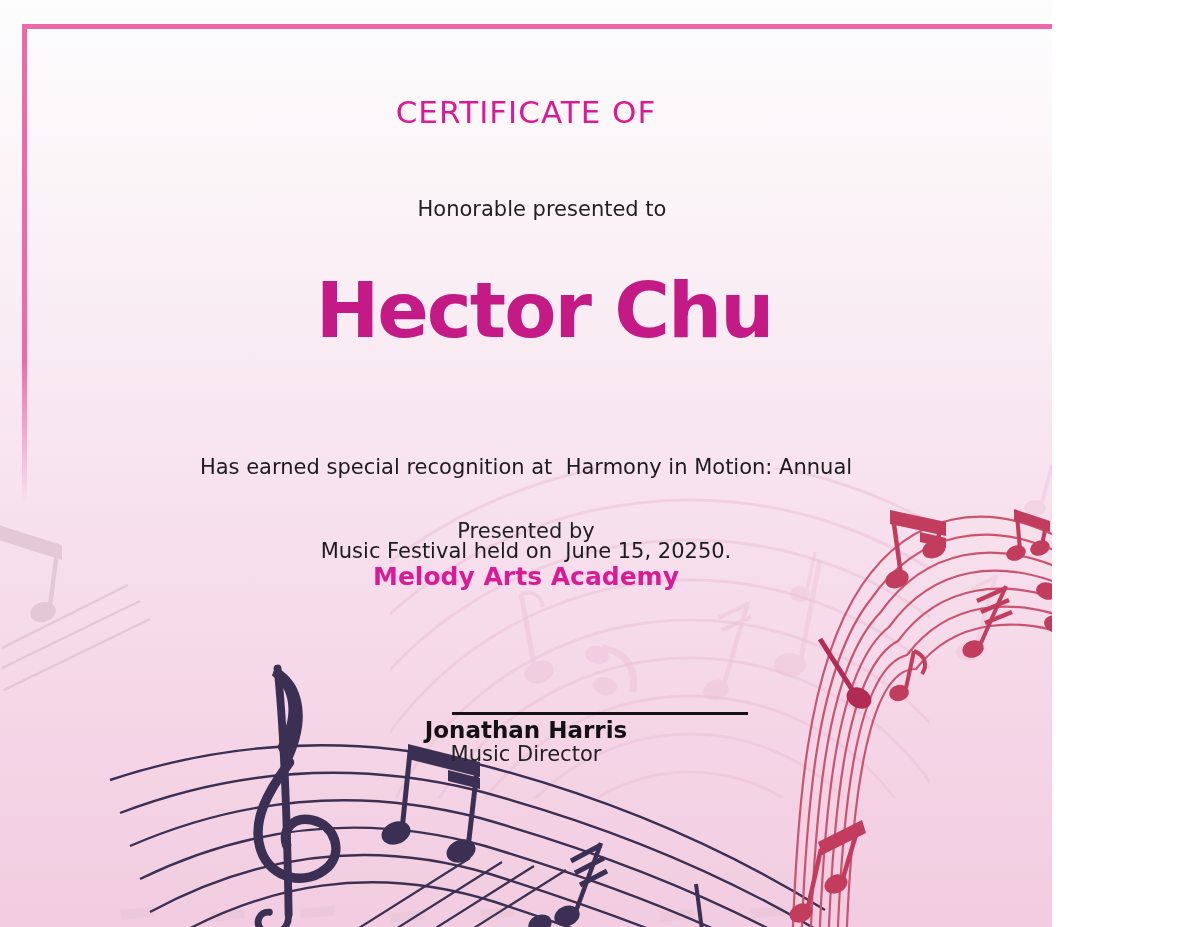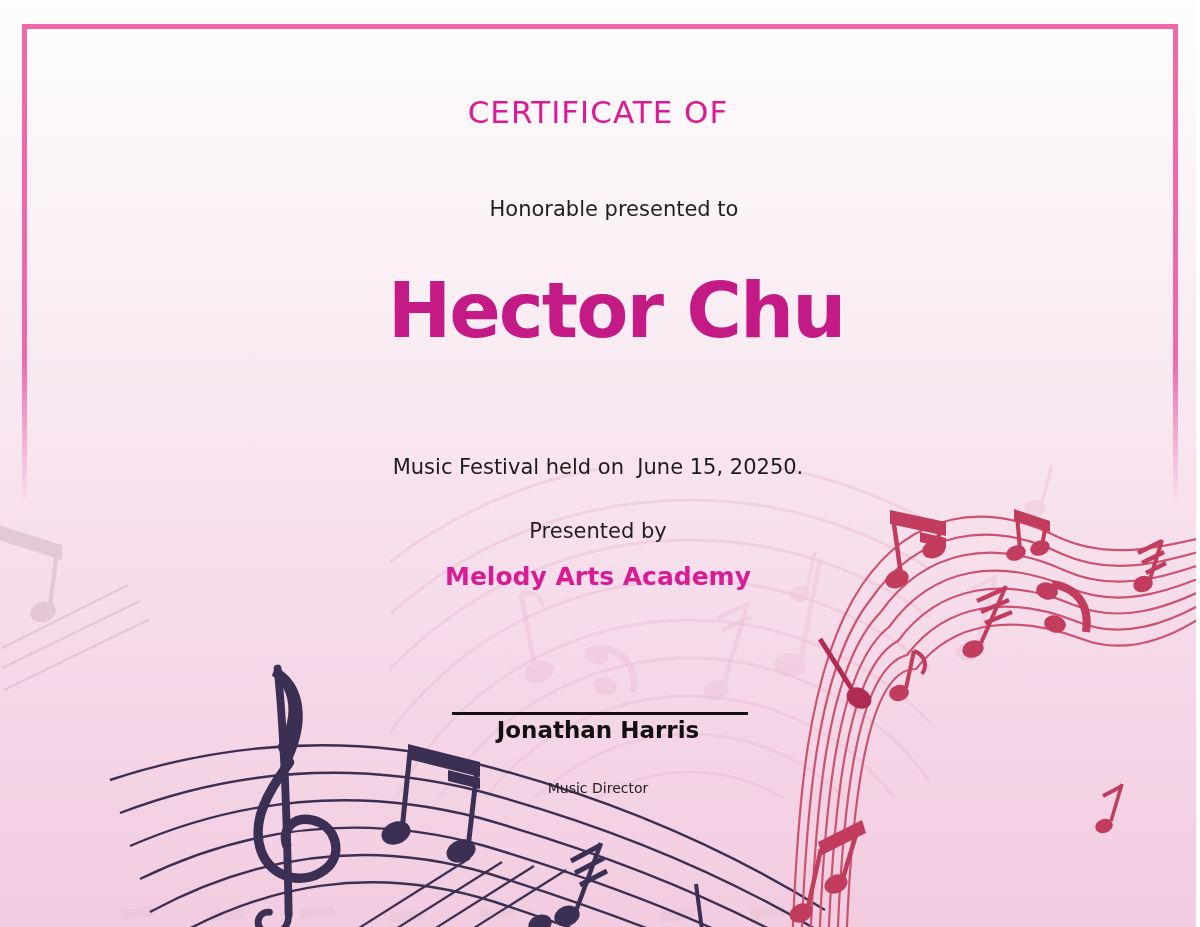--- a/index.html
+++ b/index.html
@@ -12,21 +12,21 @@
     --staff_red:#cc5370;
     --watermark_pink:#ecc3d8;
     --watermark_gray:#dfc3d2;
     --text_dark:#1d1b1c;
     --bg_top:#fdfdfe;
     --bg_bottom:#f2cce0;
   }
   html,body{margin:0;padding:0;}
   body{font-family:"DejaVu Sans","Liberation Sans",sans-serif;background:#fff;}
   .cert{
-    position:relative;width:1196px;height:927px;overflow:hidden;
+    position:relative;width:1052px;height:927px;overflow:hidden;
     background:linear-gradient(180deg,var(--bg_top) 0%,#fbf5f8 18%,#f9ecf3 36%,#f7e1ed 55%,#f5d7e8 75%,var(--bg_bottom) 100%);
   }
   .deco{position:absolute;inset:0;pointer-events:none;}
   .navy-stroke{stroke:var(--navy);fill:none;}
   .navy-fill{fill:var(--navy);}
   .red-stroke{stroke:var(--note_red);fill:none;}
   .red-fill{fill:var(--note_red);}
   .reddark-fill{fill:var(--note_red_dark);}
   .reddark-stroke{stroke:var(--note_red_dark);fill:none;}
   .staffred{stroke:var(--staff_red);fill:none;}
@@ -43,21 +43,21 @@
   .txt{position:absolute;left:0;right:0;text-align:center;color:var(--text_dark);}
   .kicker{top:94px;font-size:31px;letter-spacing:1px;color:var(--accent_magenta);font-weight:500;}
   .title{top:133px;font-size:30px;font-weight:800;letter-spacing:5px;color:#141114;}
   .presented-line{top:197px;font-size:21px;color:#232023;padding-left:32px;}
   .recipient{top:266px;font-size:76px;font-weight:800;letter-spacing:-2px;color:var(--name_magenta);margin-left:36px;}
   .body-copy{top:397px;font-size:21px;line-height:28px;color:var(--text_dark);white-space:pre-wrap;}
   .presented-by{top:507px;font-size:21px;color:#232023;margin-top:12px;}
   .organization{top:562px;font-size:25px;font-weight:800;color:var(--accent_magenta);}
   .sig-line{position:absolute;left:452px;top:712px;width:296px;height:0;border-top:3px solid #141114;}
   .sig-name{top:717px;font-size:23px;font-weight:800;color:#141114;text-align:center;}
-  .sig-title{top:780px;font-size:14px;color:#232023;}
+  .sig-title{top:742px;font-size:21px;color:#232023;}
 </style>
 </head>
 <body>
 
 <div class="cert">
 
   <svg class="deco" viewBox="0 0 1200 927" width="1200" height="927">
     <defs>
       <clipPath id="arcClip">
           <rect x="390" y="468" width="540" height="330"></rect>
@@ -221,20 +221,21 @@
   </svg>
 
   <div class="frame frame-top"></div>
   <div class="frame-left frame"></div>
   <div class="frame-right frame"></div>
 
   <div class="txt kicker">CERTIFICATE OF</div>
   <div class="txt presented-line">Honorable presented to</div>
   <div class="txt recipient">Hector Chu</div>
   <div class="txt body-copy">
+    <div>Has earned special recognition at  Harmony in Motion: Annual</div>
     <div>Music Festival held on  June 15, 20250.</div>
   </div>
   <div class="txt presented-by">Presented by</div>
   <div class="txt organization">Melody Arts Academy</div>
 
   <div class="sig-line"></div>
   <div class="txt sig-name">Jonathan Harris</div>
   <div class="txt sig-title">Music Director</div>
 
 </div>

